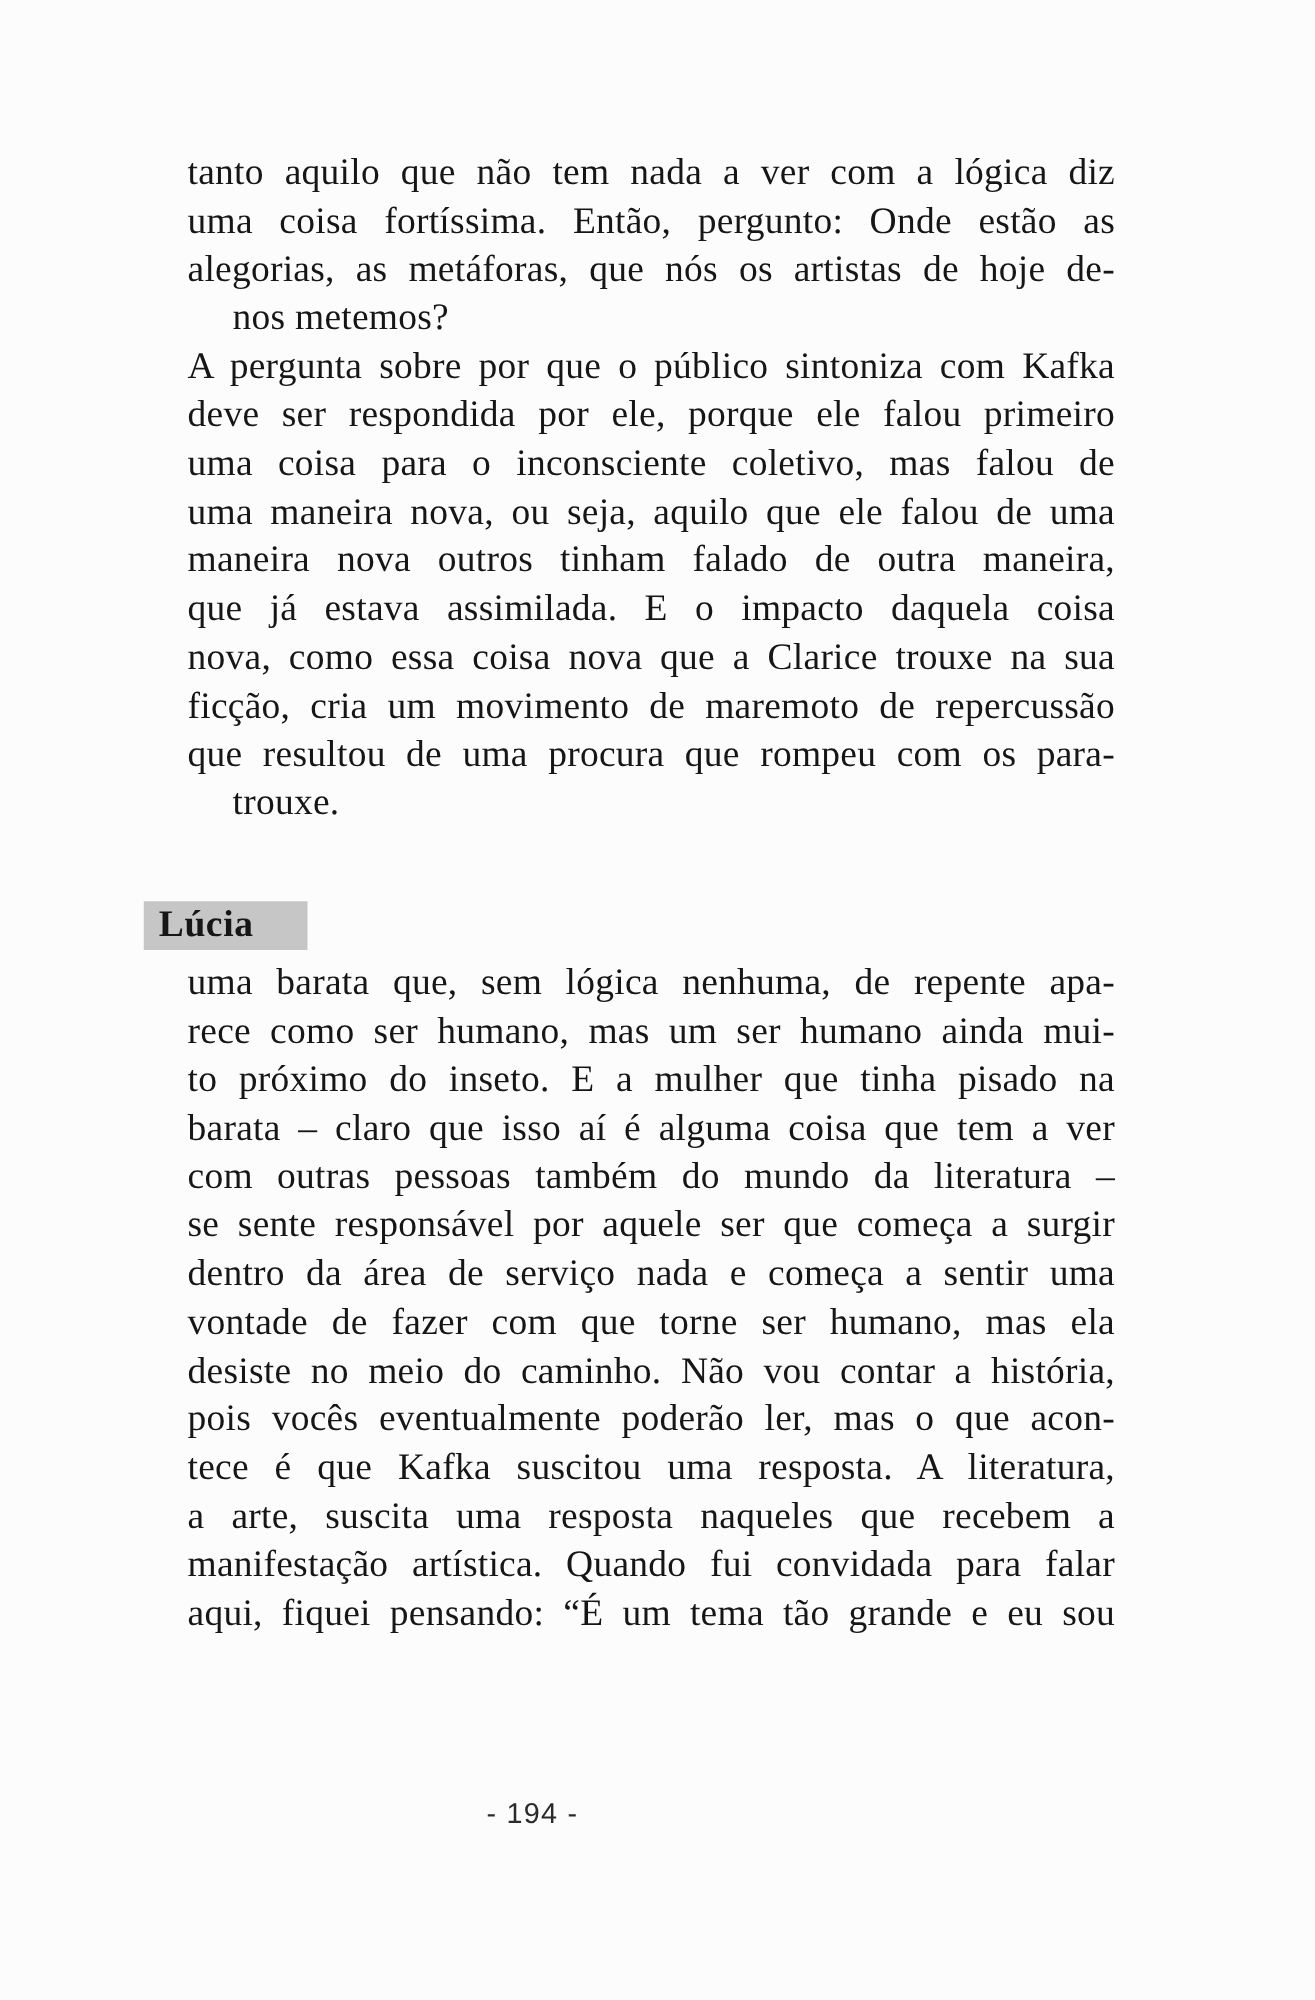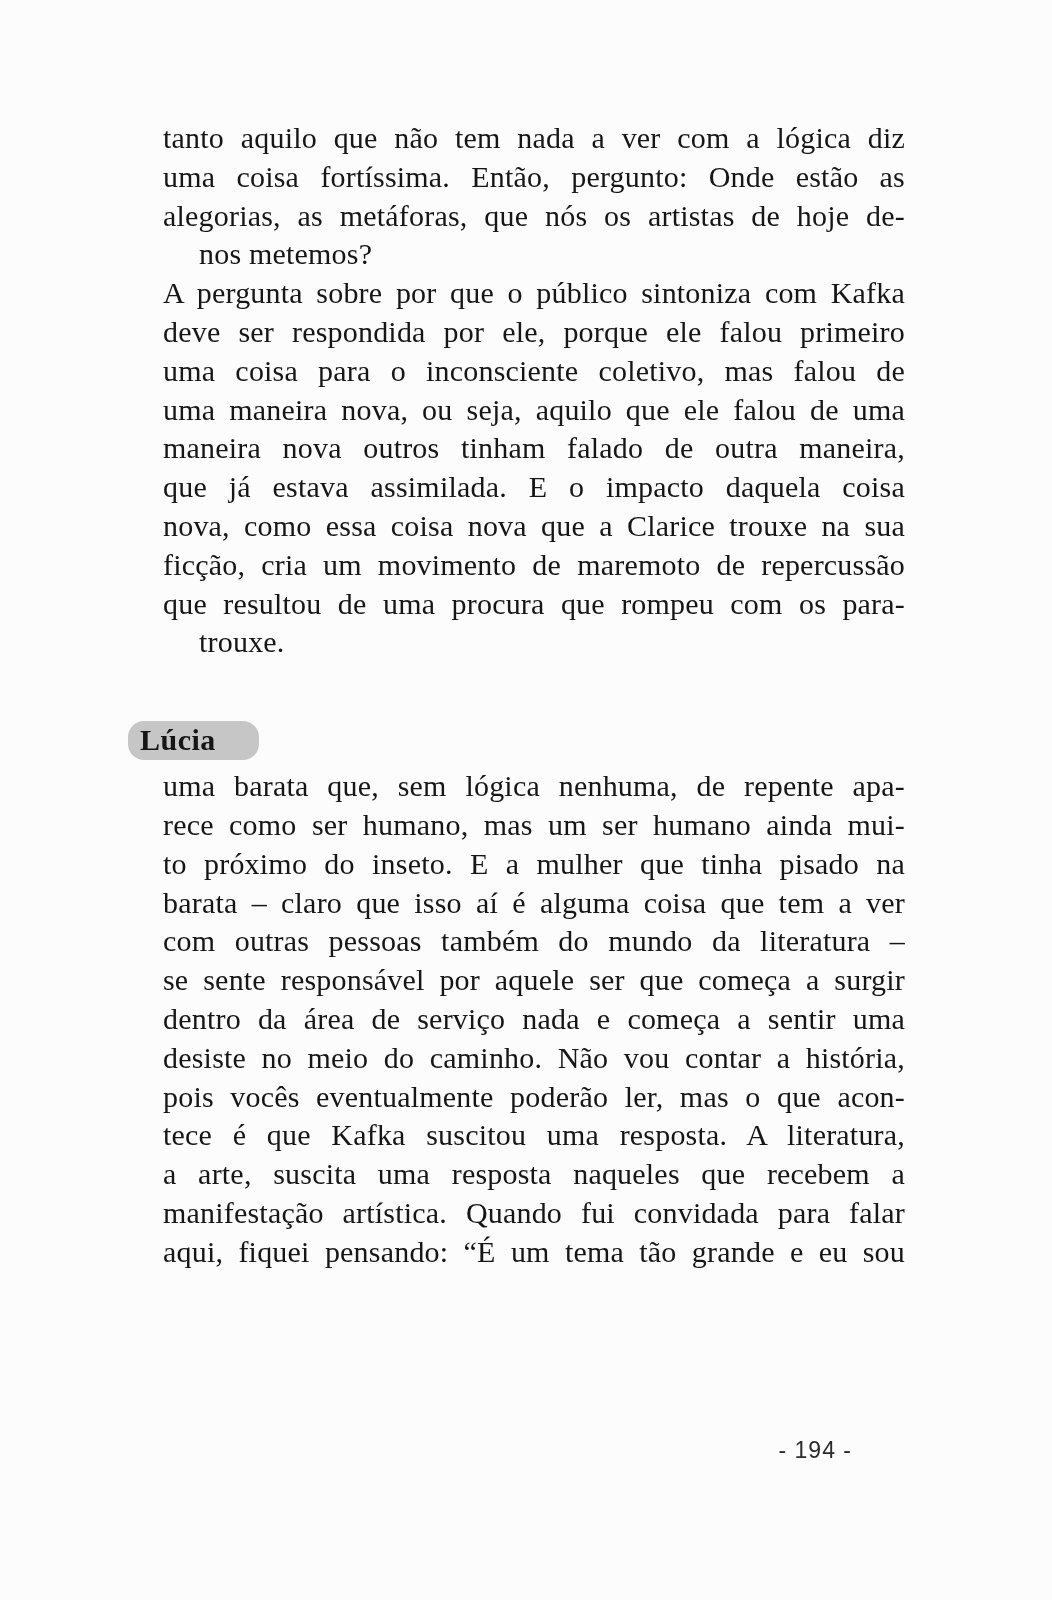--- a/index.html
+++ b/index.html
@@ -14,21 +14,21 @@
   }
   .page {
     position: relative;
     width: 1052px;
     height: 1600px;
     background: var(--page-bg, #fcfcfc);
     overflow: hidden;
   }
   .text-column {
     position: absolute;
-    left: 163px;
+    left: 150px;
     top: 119px;
     width: 742px;
   }
   .paragraph {
     margin: 0;
   }
   .line {
     font-size: 30px;
     line-height: 38.8px;
     color: var(--ink, #161616);
@@ -47,28 +47,27 @@
   .section-heading {
     display: inline-block;
     margin-left: -35px;
     background: var(--highlight, #c6c6c6);
     color: var(--ink, #161616);
     font-size: 30px;
     line-height: 32px;
     font-weight: 700;
     padding: 3px 43px 4px 12px;
     letter-spacing: 0.5px;
-    border-radius: 16px;
   }
   .page-number {
     position: absolute;
     top: 1437px;
     left: 0;
     width: 852px;
-    text-align: right;
+    text-align: center;
     font-family: "Liberation Sans", sans-serif;
     font-size: 23px;
     color: #2b2b2b;
     letter-spacing: 1px;
   }
 </style>
 </head>
 <body>
 
 <div class="page">
@@ -93,20 +92,21 @@
       </div>
       <div class="heading-row"><span class="section-heading">Lúcia</span></div>
       <div class="paragraph">
         <div class="line">uma barata que, sem lógica nenhuma, de repente apa-</div>
         <div class="line">rece como ser humano, mas um ser humano ainda mui-</div>
         <div class="line">to próximo do inseto. E a mulher que tinha pisado na</div>
         <div class="line">barata – claro que isso aí é alguma coisa que tem a ver</div>
         <div class="line">com outras pessoas também do mundo da literatura –</div>
         <div class="line">se sente responsável por aquele ser que começa a surgir</div>
         <div class="line">dentro da área de serviço nada e começa a sentir uma</div>
+        <div class="line">vontade de fazer com que torne ser humano, mas ela</div>
         <div class="line">desiste no meio do caminho. Não vou contar a história,</div>
         <div class="line">pois vocês eventualmente poderão ler, mas o que acon-</div>
         <div class="line">tece é que Kafka suscitou uma resposta. A literatura,</div>
         <div class="line">a arte, suscita uma resposta naqueles que recebem a</div>
         <div class="line">manifestação artística. Quando fui convidada para falar</div>
         <div class="line">aqui, fiquei pensando: “É um tema tão grande e eu sou</div>
       </div>
     </main>
   <div class="page-number">- 194 -</div>
 </div>

